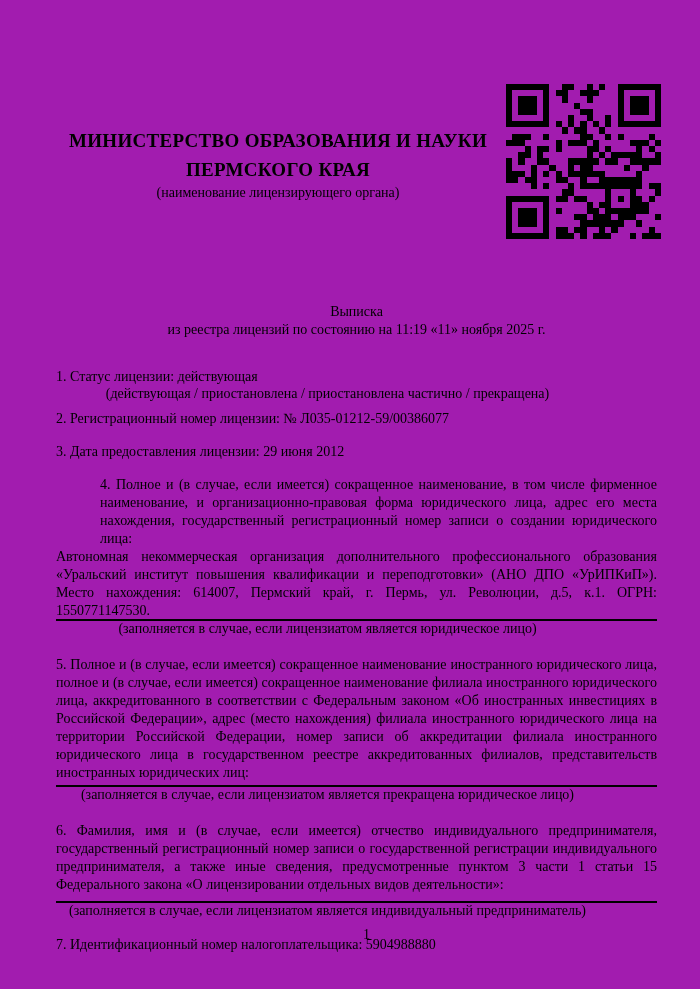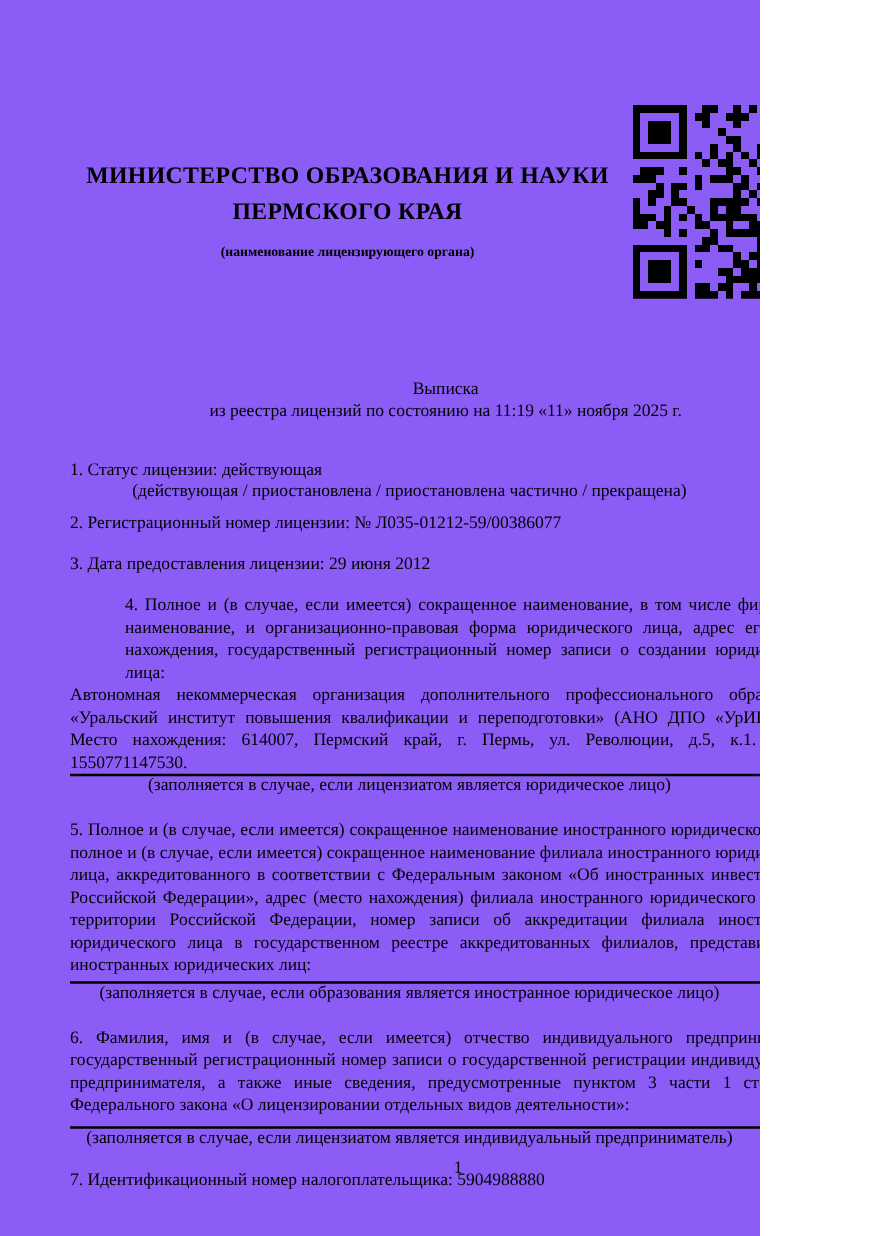--- a/index.html
+++ b/index.html
@@ -1,43 +1,42 @@
 <!DOCTYPE html>
 <html lang="ru"><head>
 <meta charset="utf-8">
 <style>
   html, body { margin: 0; padding: 0; background: #ffffff; }
   .page {
     position: relative;
-    width: 608px;
+    width: 700px;
     height: 989px;
-    background: #8b5cf6;
+    background: #a21caf;
     color: #000000;
     font-family: "Liberation Serif", "DejaVu Serif", serif;
     overflow: hidden;
   }
   
   .header-text {
     position: absolute;
     left: 66px;
     top: 126px;
     width: 424px;
     text-align: center;
   }
   .ministry-title {
     font-size: 19px;
     font-weight: bold;
     line-height: 29px;
     letter-spacing: 0.3px;
   }
   .header-subtitle {
-    font-size: 11px;
+    font-size: 14px;
     line-height: 13px;
-    margin-top: 12px;
-    font-weight: bold;
+    margin-top: 2px;
   }
   .qr {
     position: absolute;
     left: 506px;
     top: 84px;
     width: 155px;
     height: 155px;
   }
   
   .content {
@@ -408,21 +407,21 @@
 
     <p class="item-line mt-item3">3. Дата предоставления лицензии: 29 июня 2012</p>
 
     <p class="para mt-item4">4. Полное и (в случае, если имеется) сокращенное наименование, в том числе фирменное наименование, и организационно-правовая форма юридического лица, адрес его места нахождения, государственный регистрационный номер записи о создании юридического лица:</p>
     <p class="para">Автономная некоммерческая организация дополнительного профессионального образования «Уральский институт повышения квалификации и переподготовки» (АНО ДПО «УрИПКиП»). Место нахождения: 614007, Пермский край, г. Пермь, ул. Революции, д.5, к.1. ОГРН: 1550771147530.</p>
     <hr class="rule rule-4">
     <div class="caption">(заполняется в случае, если лицензиатом является юридическое лицо)</div>
 
     <p class="para mt-item5">5. Полное и (в случае, если имеется) сокращенное наименование иностранного юридического лица, полное и (в случае, если имеется) сокращенное наименование филиала иностранного юридического лица, аккредитованного в соответствии с Федеральным законом «Об иностранных инвестициях в Российской Федерации», адрес (место нахождения) филиала иностранного юридического лица на территории Российской Федерации, номер записи об аккредитации филиала иностранного юридического лица в государственном реестре аккредитованных филиалов, представительств иностранных юридических лиц:</p>
     <hr class="rule rule-5">
-    <div class="caption">(заполняется в случае, если образования является иностранное юридическое лицо)</div>
+    <div class="caption">(заполняется в случае, если лицензиатом является прекращена юридическое лицо)</div>
 
     <p class="para mt-item6">6. Фамилия, имя и (в случае, если имеется) отчество индивидуального предпринимателя, государственный регистрационный номер записи о государственной регистрации индивидуального предпринимателя, а также иные сведения, предусмотренные пунктом 3 части 1 статьи 15 Федерального закона «О лицензировании отдельных видов деятельности»:</p>
     <hr class="rule rule-6">
     <div class="caption">(заполняется в случае, если лицензиатом является индивидуальный предприниматель)</div>
 
     <p class="item-line mt-item7">7. Идентификационный номер налогоплательщика: 5904988880</p>
 
   </div>
 
   <div class="page-number">1</div>

